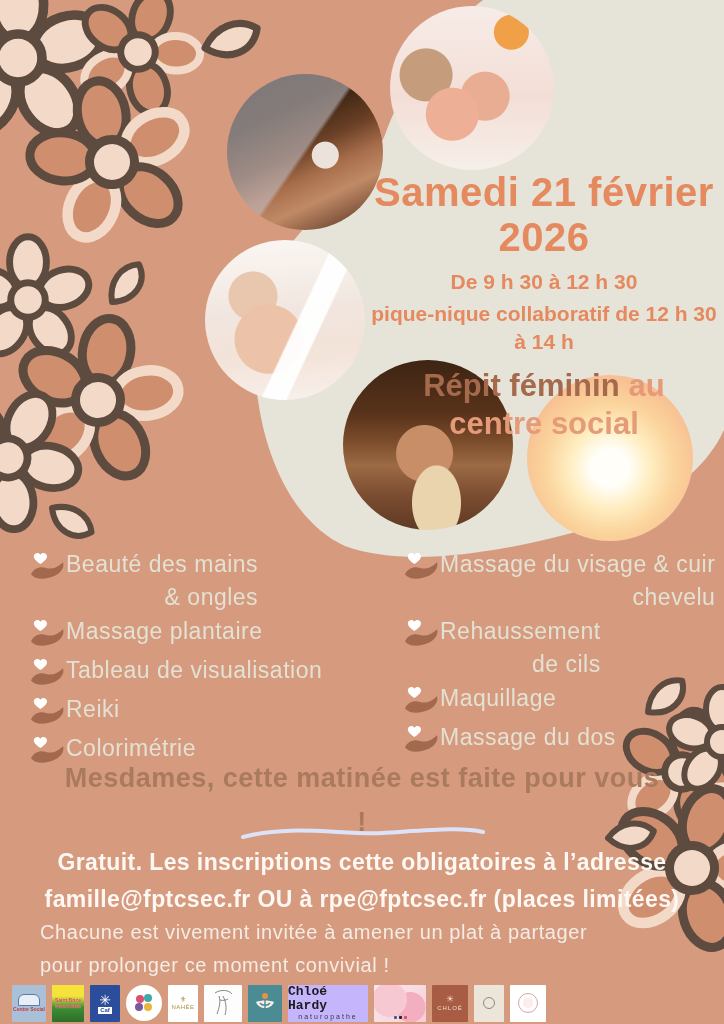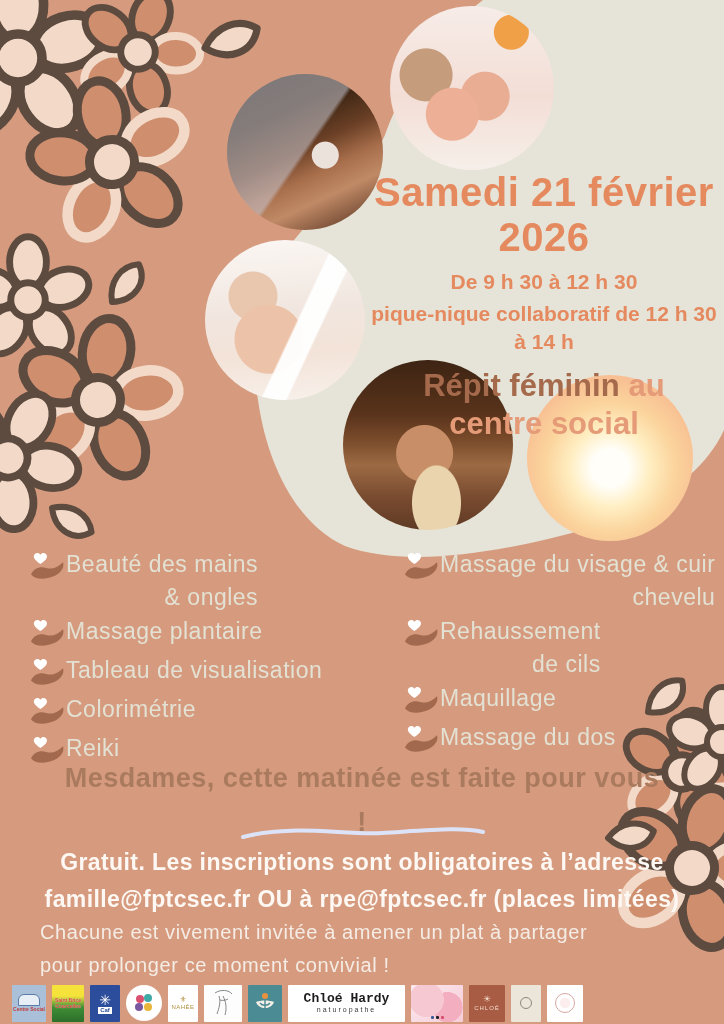--- a/index.html
+++ b/index.html
@@ -78,21 +78,21 @@
   .lg-sb .txt{font-size:5px;color:#d03a2a;font-weight:bold;text-align:center;line-height:6px;text-shadow:0 0 1px #fff;}
   .lg-caf{width:30px;background:#2b4d9b;}
   .lg-caf .snow{color:#fff;font-size:14px;line-height:14px;}
   .lg-caf .txt{font-size:6px;color:#2b4d9b;background:#fff;font-weight:bold;padding:0 2px;line-height:7px;}
   .lg-pt{width:36px;background:#fff;border-radius:50%;height:36px;}
   .lg-nh{width:30px;background:#fff;}
   .lg-nh .txt{font-size:6px;color:#b2903f;letter-spacing:.5px;}
   .lg-nh .fig{color:#b2903f;font-size:8px;line-height:8px;}
   .lg-ar{width:38px;background:#fdfdfd;}
   .lg-lt{width:34px;background:#4b8b93;}
-  .lg-ch{width:117px;background:#ffffff;}
+  .lg-ch{width:80px;background:#c4b5fd;}
   .lg-ch .main{font-size:13px;color:#1c1c1c;font-weight:bold;font-family:"Liberation Mono",monospace;letter-spacing:0;line-height:14px;}
   .lg-ch .sub{font-size:7px;color:#3a3a3a;letter-spacing:2px;line-height:8px;}
   .lg-pk{width:52px;background:
       radial-gradient(circle at 30% 40%, #f6c9d2 0 40%, rgba(0,0,0,0) 41%),
       radial-gradient(circle at 70% 60%, #f3aec0 0 35%, rgba(0,0,0,0) 36%),
       linear-gradient(135deg,#fbe9ee,#f7cdd8);}
   .lg-pk .dots{position:absolute;bottom:3px;display:flex;gap:2px;}
   .lg-pk .dots i{width:3px;height:3px;border-radius:1px;display:block;}
   .lg-ct{width:36px;background:#a85c44;}
   .lg-ct .sun{color:#f2d9c9;font-size:9px;line-height:9px;}
@@ -199,28 +199,28 @@
             <path fill="#ffffff" d="M13 5 C11 2 6 3 6 7 C6 10 10 13 13 15 C16 13 20 10 20 7 C20 3 15 2 13 5 Z"></path>
             <path fill="#a2694e" d="M3 26 C6 19 13 17 19 19 C25 21 31 19 37 13 C39 19 34 25 27 28 C17 32 7 31 3 26 Z"></path>
           </svg></span>
       <span class="act-text"><span>Tableau de visualisation</span></span>
     </div>
     <div class="act-item">
       <span class="hand-icon"><svg width="38" height="32" viewBox="0 0 40 34">
             <path fill="#ffffff" d="M13 5 C11 2 6 3 6 7 C6 10 10 13 13 15 C16 13 20 10 20 7 C20 3 15 2 13 5 Z"></path>
             <path fill="#a2694e" d="M3 26 C6 19 13 17 19 19 C25 21 31 19 37 13 C39 19 34 25 27 28 C17 32 7 31 3 26 Z"></path>
           </svg></span>
+      <span class="act-text"><span>Reiki</span></span>
+    </div>
+    <div class="act-item">
+      <span class="hand-icon"><svg width="38" height="32" viewBox="0 0 40 34">
+            <path fill="#ffffff" d="M13 5 C11 2 6 3 6 7 C6 10 10 13 13 15 C16 13 20 10 20 7 C20 3 15 2 13 5 Z"></path>
+            <path fill="#a2694e" d="M3 26 C6 19 13 17 19 19 C25 21 31 19 37 13 C39 19 34 25 27 28 C17 32 7 31 3 26 Z"></path>
+          </svg></span>
       <span class="act-text"><span>Colorimétrie</span></span>
-    </div>
-    <div class="act-item">
-      <span class="hand-icon"><svg width="38" height="32" viewBox="0 0 40 34">
-            <path fill="#ffffff" d="M13 5 C11 2 6 3 6 7 C6 10 10 13 13 15 C16 13 20 10 20 7 C20 3 15 2 13 5 Z"></path>
-            <path fill="#a2694e" d="M3 26 C6 19 13 17 19 19 C25 21 31 19 37 13 C39 19 34 25 27 28 C17 32 7 31 3 26 Z"></path>
-          </svg></span>
-      <span class="act-text"><span>Reiki</span></span>
     </div>
   </div>
 
   <div class="act-list act-right">
     <div class="act-item">
       <span class="hand-icon"><svg width="38" height="32" viewBox="0 0 40 34">
             <path fill="#ffffff" d="M13 5 C11 2 6 3 6 7 C6 10 10 13 13 15 C16 13 20 10 20 7 C20 3 15 2 13 5 Z"></path>
             <path fill="#a2694e" d="M3 26 C6 19 13 17 19 19 C25 21 31 19 37 13 C39 19 34 25 27 28 C17 32 7 31 3 26 Z"></path>
           </svg></span>
       <span class="act-text"><span>Massage du visage &amp; cuir</span><br><span>chevelu</span></span>
@@ -247,21 +247,21 @@
       <span class="act-text"><span>Massage du dos</span></span>
     </div>
   </div>
 
   <div class="banner">Mesdames, cette matinée est faite pour vous !</div>
   <svg class="swoosh" width="252" height="20" viewBox="0 0 252 20">
     <path d="M6,15 C55,2 105,13 145,11 C195,8 225,5 246,10" fill="none" stroke="#dce3f9" stroke-width="4" stroke-linecap="round"></path>
   </svg>
 
   <div class="info-bold">
-    <div>Gratuit. Les inscriptions sont obligatoires à l’adresse</div>
+    <div>Gratuit. Les inscriptions cette obligatoires à l’adresse</div>
     <div>famille@fptcsec.fr OU à rpe@fptcsec.fr (places limitées)</div>
   </div>
   <div class="info-light">
     <div>Chacune est vivement invitée à amener un plat à partager</div>
     <div>pour prolonger ce moment convivial !</div>
   </div>
 
   <div class="logo-row">
     <div class="logo lg-cs">
       <div class="bld"></div>

